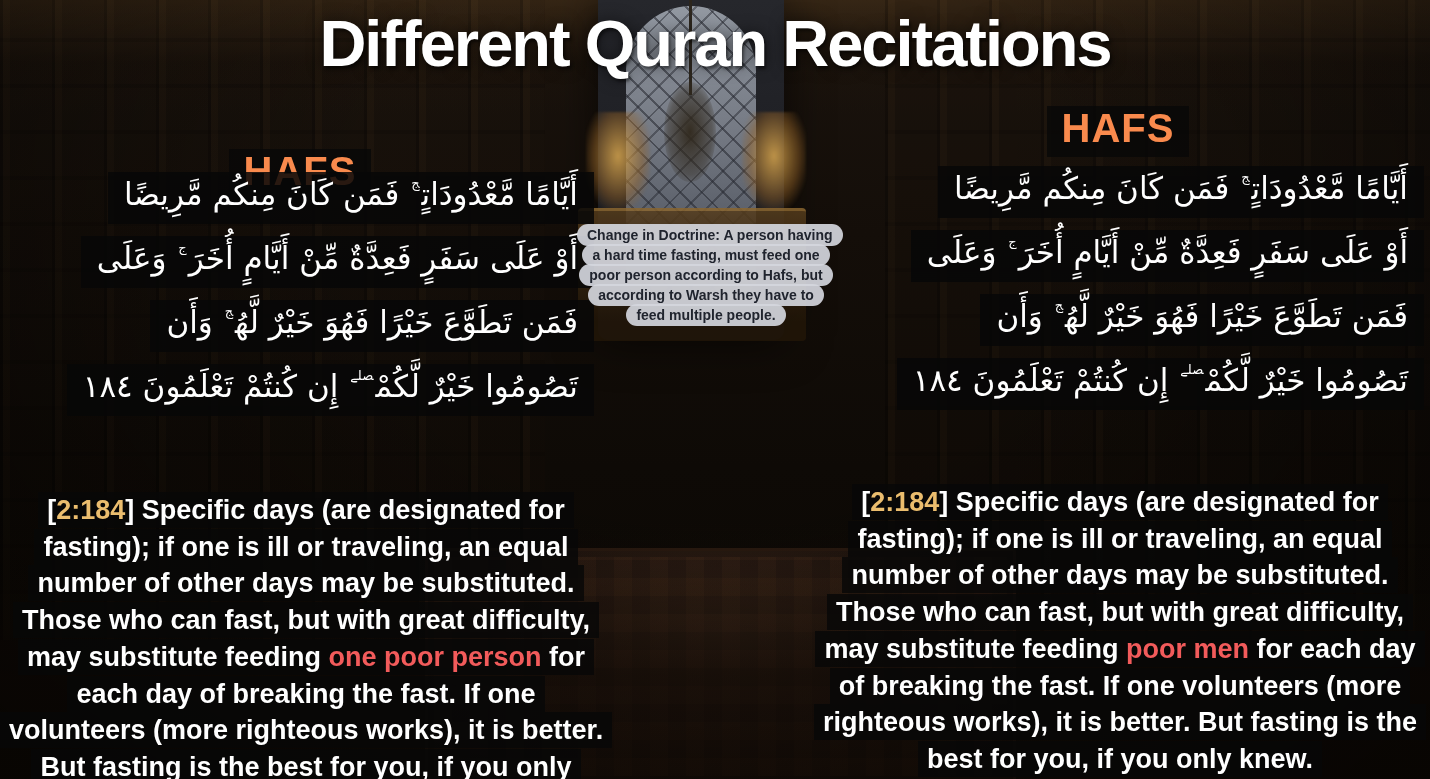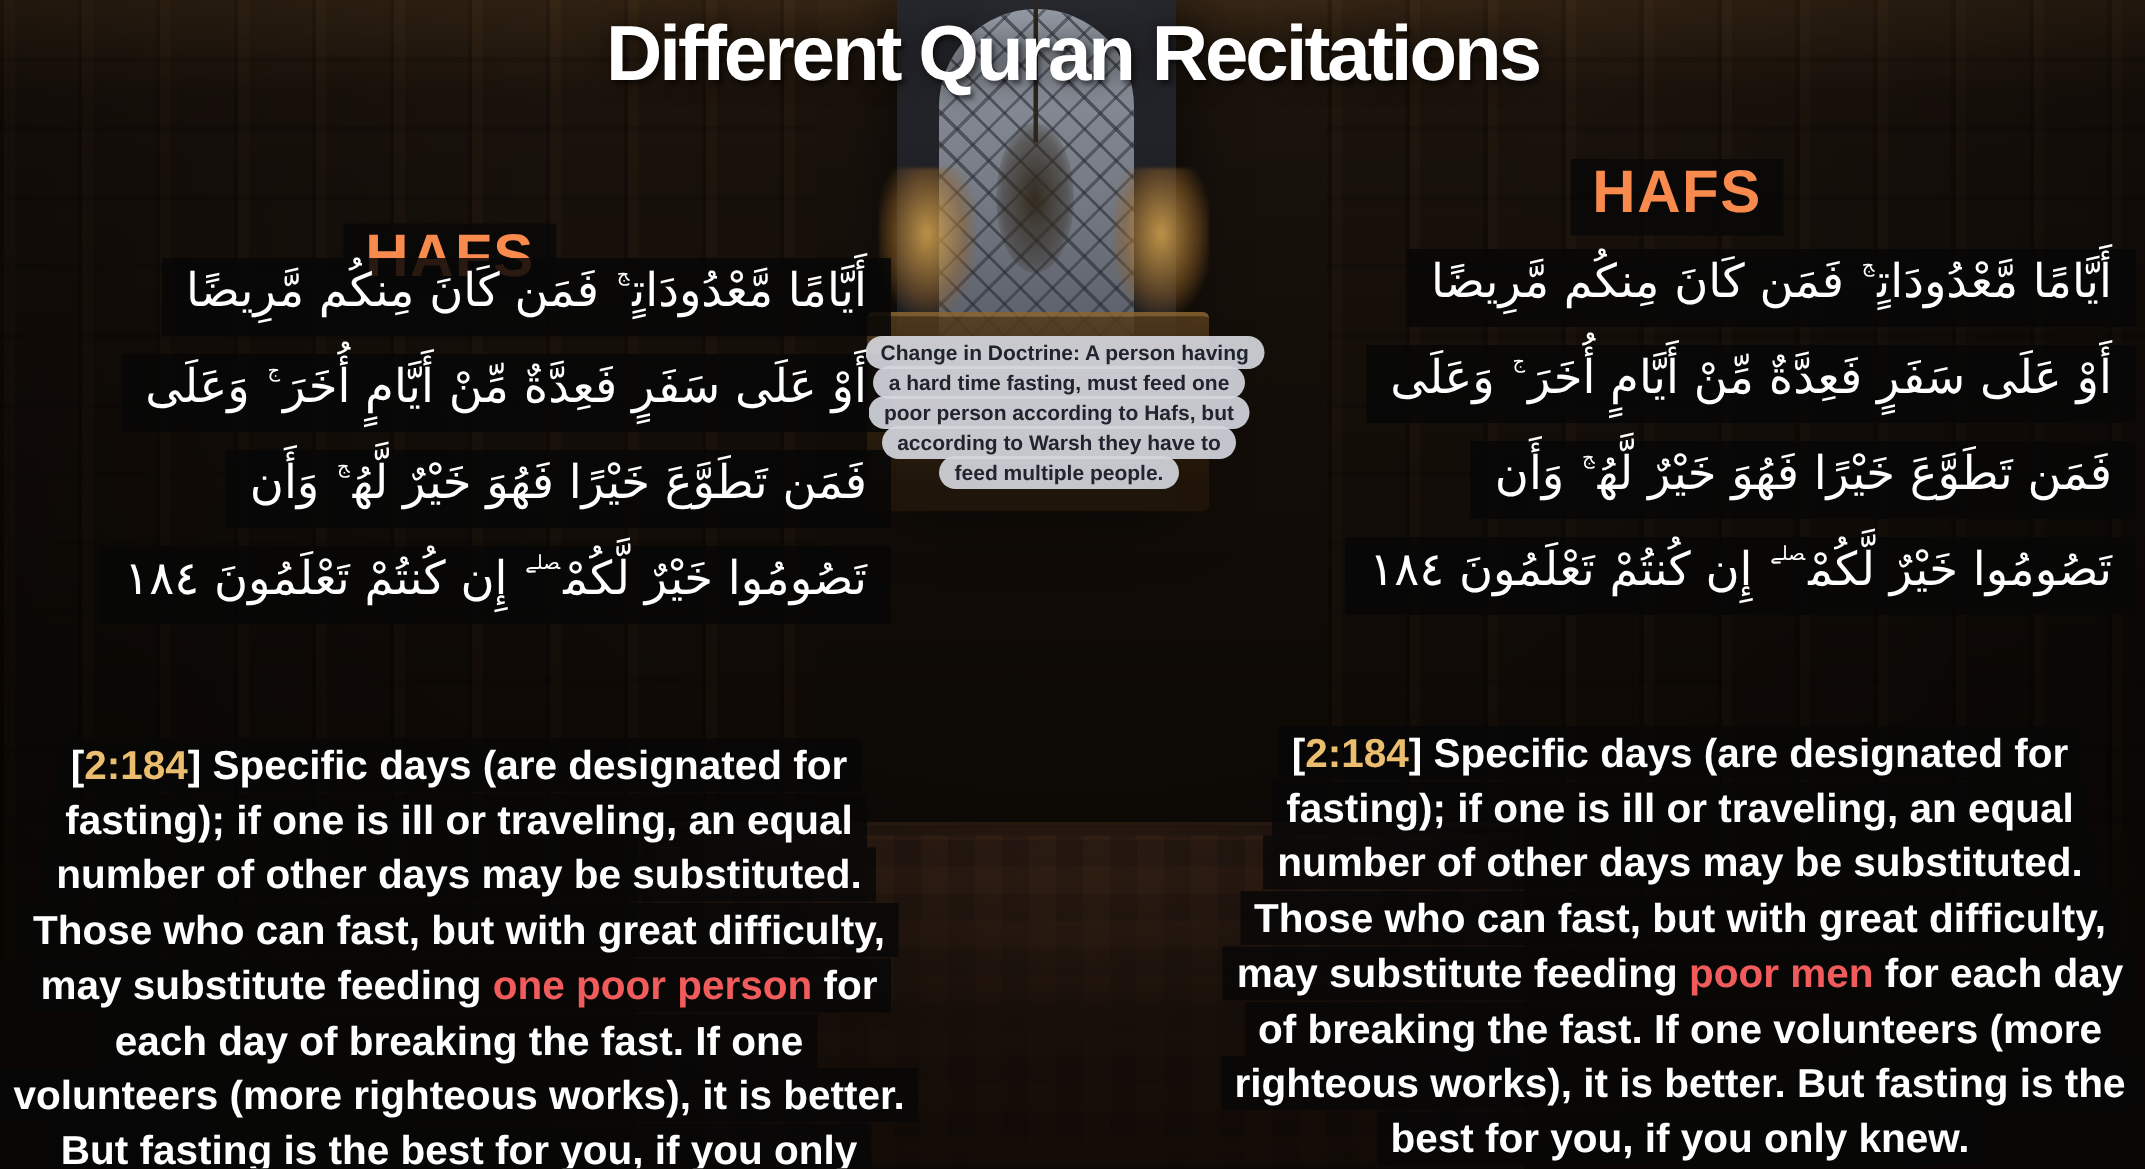--- a/index.html
+++ b/index.html
@@ -41,21 +41,21 @@
     background:
       repeating-linear-gradient(90deg,rgba(158,94,52,.08) 0 18px,transparent 18px 36px),
       repeating-linear-gradient(0deg,rgba(158,94,52,.08) 0 18px,transparent 18px 36px);}
   .floor-shade{left:0;top:520px;width:1430px;height:259px;
     background:linear-gradient(180deg,transparent,rgba(20,12,6,.7) 60%);}
   .vignette{left:0;top:0;width:1430px;height:779px;
     background:radial-gradient(ellipse at 50% 28%,transparent 35%,rgba(0,0,0,.52) 96%);}
   
   .layer{position:absolute;}
   .title{left:0;top:6px;width:1430px;margin:0;text-align:center;color:#fff;
-    font-size:52px;font-weight:700;letter-spacing:-2px;
+    font-size:65px;font-weight:700;letter-spacing:-2px;
     text-shadow:0 0 16px rgba(0,0,0,.55),2px 3px 3px rgba(0,0,0,.45);}
   .col-head{top:106px;width:300px;text-align:center;}
   .head-hafs{left:150px;margin-top:43px;} .head-warsh{left:968px;}
   .label-chip{display:inline-block;background:rgba(8,8,8,.8);color:#F98A4D;
     font-size:40px;font-weight:700;letter-spacing:1px;padding:0 15px 6px;}
   .arabic{width:586px;direction:rtl;}
   .arabic-hafs{left:8px;top:166px;} .arabic-warsh{left:838px;top:160px;}
   .aline{height:64px;display:flex;align-items:center;justify-content:flex-start;}
   .chip{display:inline-block;background:rgba(7,7,7,.86);color:#fff;white-space:nowrap;
     font-family:"DejaVu Sans",sans-serif;font-size:31px;padding:4px 16px 12px;}

